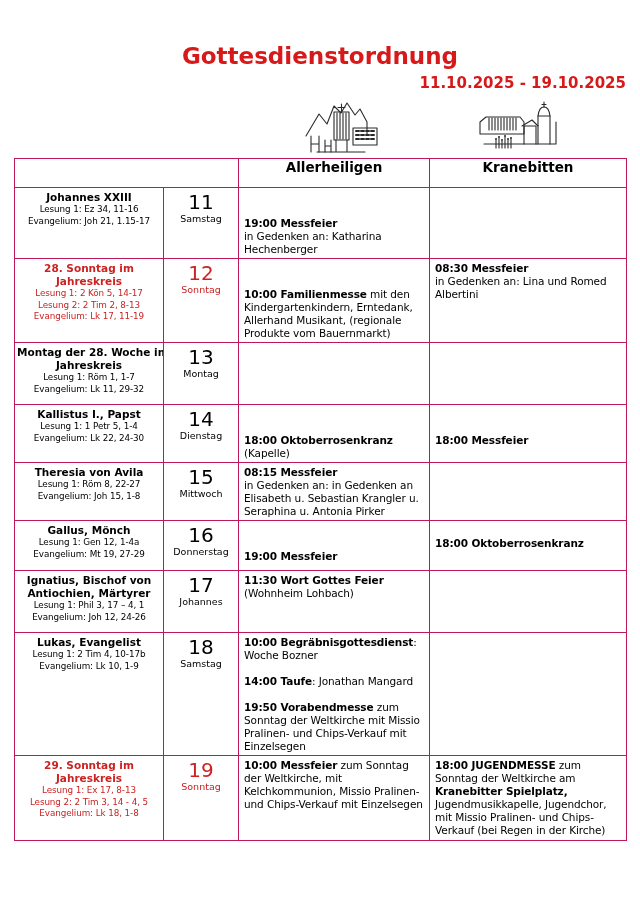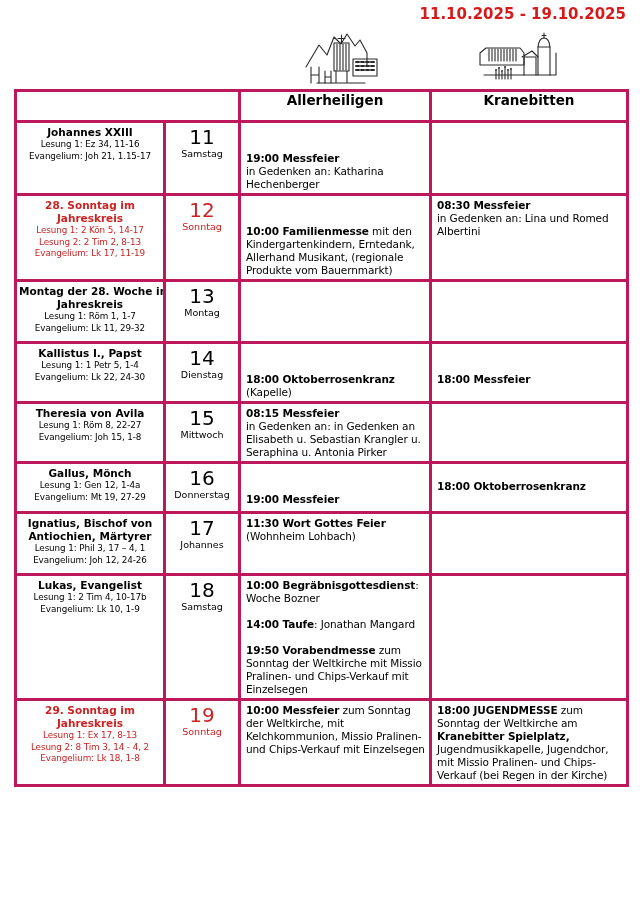--- a/index.html
+++ b/index.html
@@ -28,21 +28,21 @@
 
   table.schedule{
     border-collapse:collapse;table-layout:fixed;width:612px;margin-top:2px;
   }
   table.schedule col.c-feast{width:149px;}
   table.schedule col.c-day{width:75px;}
   table.schedule col.c-ah{width:191px;}
   table.schedule col.c-kb{width:197px;}
 
   table.schedule th, table.schedule td{
-    border:3px solid #be185d;vertical-align:top;overflow:hidden;
+    border:1px solid #be185d;vertical-align:top;overflow:hidden;
   }
   th.no-border{border:none;background:transparent;}
   thead th{height:28px;vertical-align:middle;text-align:center;
     font-size:13.5px;font-weight:bold;padding:0 2px;}
 
   tbody tr:nth-child(1){height:63px;}
   tbody tr:nth-child(2){height:82px;}
   tbody tr:nth-child(3){height:62px;}
   tbody tr:nth-child(4){height:56px;}
   tbody tr:nth-child(5){height:57px;}
@@ -64,20 +64,21 @@
   td.events b{font-weight:bold;}
 
   tr.sunday .feast-title, tr.sunday .feast-line,
   tr.sunday .day-num, tr.sunday .day-name{color:var(--sunday,#cc2222);}
 </style>
 </head>
 <body>
 
 <div class="page">
 
+  <div class="doc-title">Gottesdienstordnung</div>
   <div class="doc-subtitle">11.10.2025 - 19.10.2025</div>
 
   <div class="sketch-band">
     <span class="sketch left">
       <svg width="90" height="54" viewBox="0 0 90 54">
         <path d="M3 36 L16 14 L24 24 L31 6 L38 13 L44 3 L52 15 L57 9 L64 22 L64 34"></path>
         <path d="M38.5 4 V12 M35 7.5 H42"></path>
         <rect x="31" y="12" width="15" height="28"></rect>
         <path d="M34 13 V39 M37 13 V39 M40 13 V39 M43 13 V39"></path>
         <rect x="50" y="28" width="24" height="17"></rect>
@@ -270,21 +271,21 @@
             <div class="para">&nbsp;</div>
             <div class="para"><b>19:50 Vorabendmesse</b> zum Sonntag der Weltkirche mit Missio Pralinen- und Chips-Verkauf mit Einzelsegen</div>
           </td>
           <td class="events"></td>
         </tr>
         <tr class="sunday">
           <td class="feast">
             <div class="feast-title">29. Sonntag im</div>
             <div class="feast-title">Jahreskreis</div>
             <div class="feast-line">Lesung 1: Ex 17, 8-13</div>
-            <div class="feast-line">Lesung 2: 8 Tim 3, 14 - 4, 2</div>
+            <div class="feast-line">Lesung 2: 2 Tim 3, 14 - 4, 5</div>
             <div class="feast-line">Evangelium: Lk 18, 1-8</div>
           </td>
           <td class="day">
             <div class="day-num">19</div>
             <div class="day-name">Sonntag</div>
           </td>
           <td class="events">
             <div class="para"><b>10:00 Messfeier</b> zum Sonntag der Weltkirche, mit Kelchkommunion, Missio Pralinen- und Chips-Verkauf mit Einzelsegen</div>
           </td>
           <td class="events">

